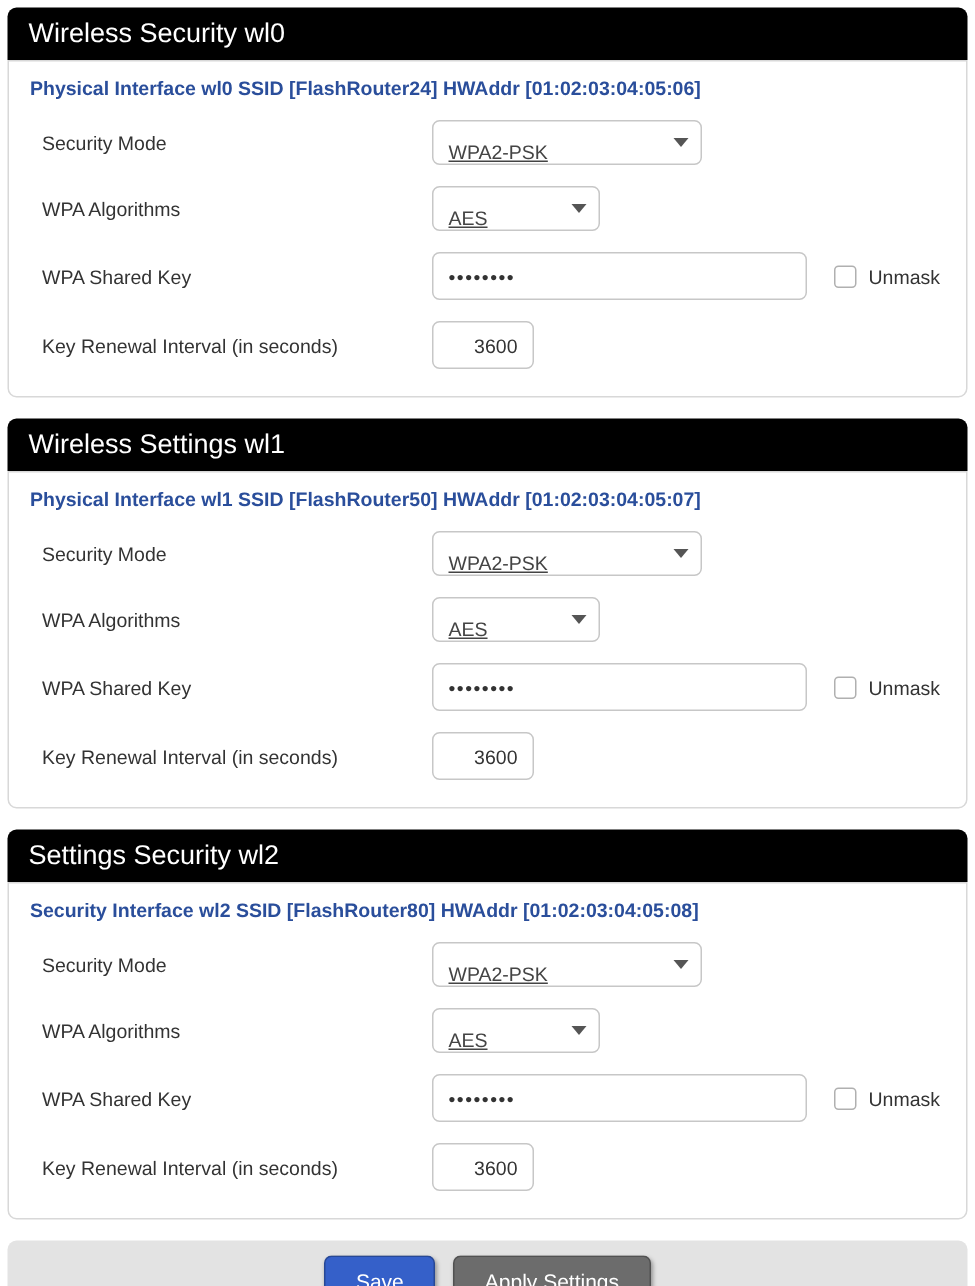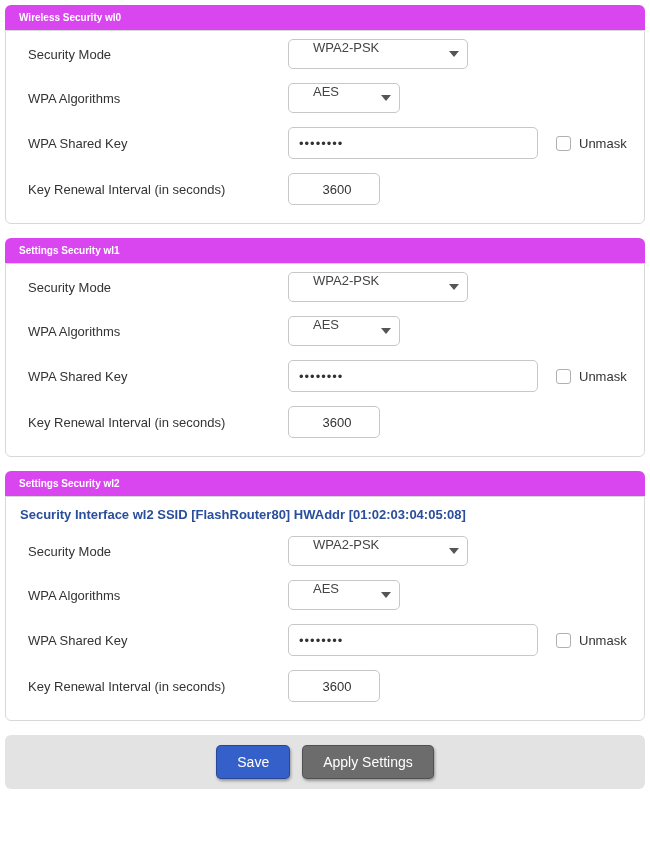--- a/index.html
+++ b/index.html
@@ -6,24 +6,24 @@
   body {
     margin: 0;
     padding: 5px;
     font-family: Verdana, Geneva, sans-serif;
     font-size: 13px;
     color: #333;
     background: #fff;
     width: 650px;
   }
   .section-header {
-    background: #d946ef;
+    background: #000000;
     color: #fff;
-    font-weight: bold;
-    font-size: 10px;
+    font-weight: normal;
+    font-size: 18px;
     padding: 7px 14px;
     border-radius: 6px 6px 0 0;
     margin-top: 0;
   }
   .section-header + .panel { margin-top: 0; }
   .gap { height: 14px; }
   .panel {
     border: 1px solid #d8d8d8;
     border-radius: 0 0 6px 6px;
     padding: 8px 14px 18px 14px;
@@ -50,29 +50,30 @@
     font-size: 13px;
   }
   .row-control {
     display: flex;
     align-items: center;
     flex: 1;
   }
   .select-wrap {
     position: relative;
     display: inline-flex;
-    align-items: flex-start;
+    align-items: flex-end;
     border: 1px solid #c7c7c7;
     border-radius: 5px;
     background: #fff;
     height: 30px;
-    padding: 0 28px 0 24px;
+    padding: 0 28px 0 10px;
     color: #444;
     font-size: 13px;
     cursor: pointer;
+    text-decoration: underline;
   }
   .select-wrap.mode { width: 180px; }
   .select-wrap.algo { width: 112px; }
   .select-caret {
     position: absolute;
     right: 8px;
     top: 50%;
     margin-top: -3px;
     width: 0; height: 0;
     border-left: 5px solid transparent;
@@ -82,21 +83,21 @@
   .text-input {
     border: 1px solid #c7c7c7;
     border-radius: 5px;
     height: 32px;
     padding: 0 10px;
     font-size: 13px;
     color: #333;
     outline: none;
   }
   .key-input { width: 250px; letter-spacing: 1px; }
-  .interval-input { width: 92px; text-align: center; padding-left: 16px; }
+  .interval-input { width: 68px; text-align: right; padding-left: 16px; }
   .unmask-wrap {
     display: inline-flex;
     align-items: center;
     margin-left: 18px;
   }
   .checkbox {
     width: 15px; height: 15px;
     border: 1px solid #b0b0b0;
     border-radius: 3px;
     background: #fff;
@@ -127,20 +128,21 @@
     border: 1px solid rgba(0,0,0,0.25);
   }
   .btn-primary { background: #3560c9; }
   .btn-secondary { background: #6c6c6c; }
 </style>
 </head>
 <body>
 
 <div class="section-header">Wireless Security wl0</div>
 <div class="panel">
+  <div class="phys-title">Physical Interface wl0 SSID [FlashRouter24] HWAddr [01:02:03:04:05:06]</div>
 
   <div class="row">
     <div class="row-label">Security Mode</div>
     <div class="row-control">
       <div class="select-wrap mode">
         <span>WPA2-PSK</span>
         <span class="select-caret"></span>
       </div>
     </div>
   </div>
@@ -169,22 +171,23 @@
   <div class="row">
     <div class="row-label">Key Renewal Interval (in seconds)</div>
     <div class="row-control">
       <input class="text-input interval-input" value="3600" style="">
     </div>
   </div>
 </div>
 
 <div class="gap"></div>
 
-<div class="section-header">Settings Security wl1</div>
+<div class="section-header">Wireless Settings wl1</div>
 <div class="panel">
+  <div class="phys-title">Physical Interface wl1 SSID [FlashRouter50] HWAddr [01:02:03:04:05:07]</div>
 
   <div class="row">
     <div class="row-label">Security Mode</div>
     <div class="row-control">
       <div class="select-wrap mode">
         <span>WPA2-PSK</span>
         <span class="select-caret"></span>
       </div>
     </div>
   </div>

